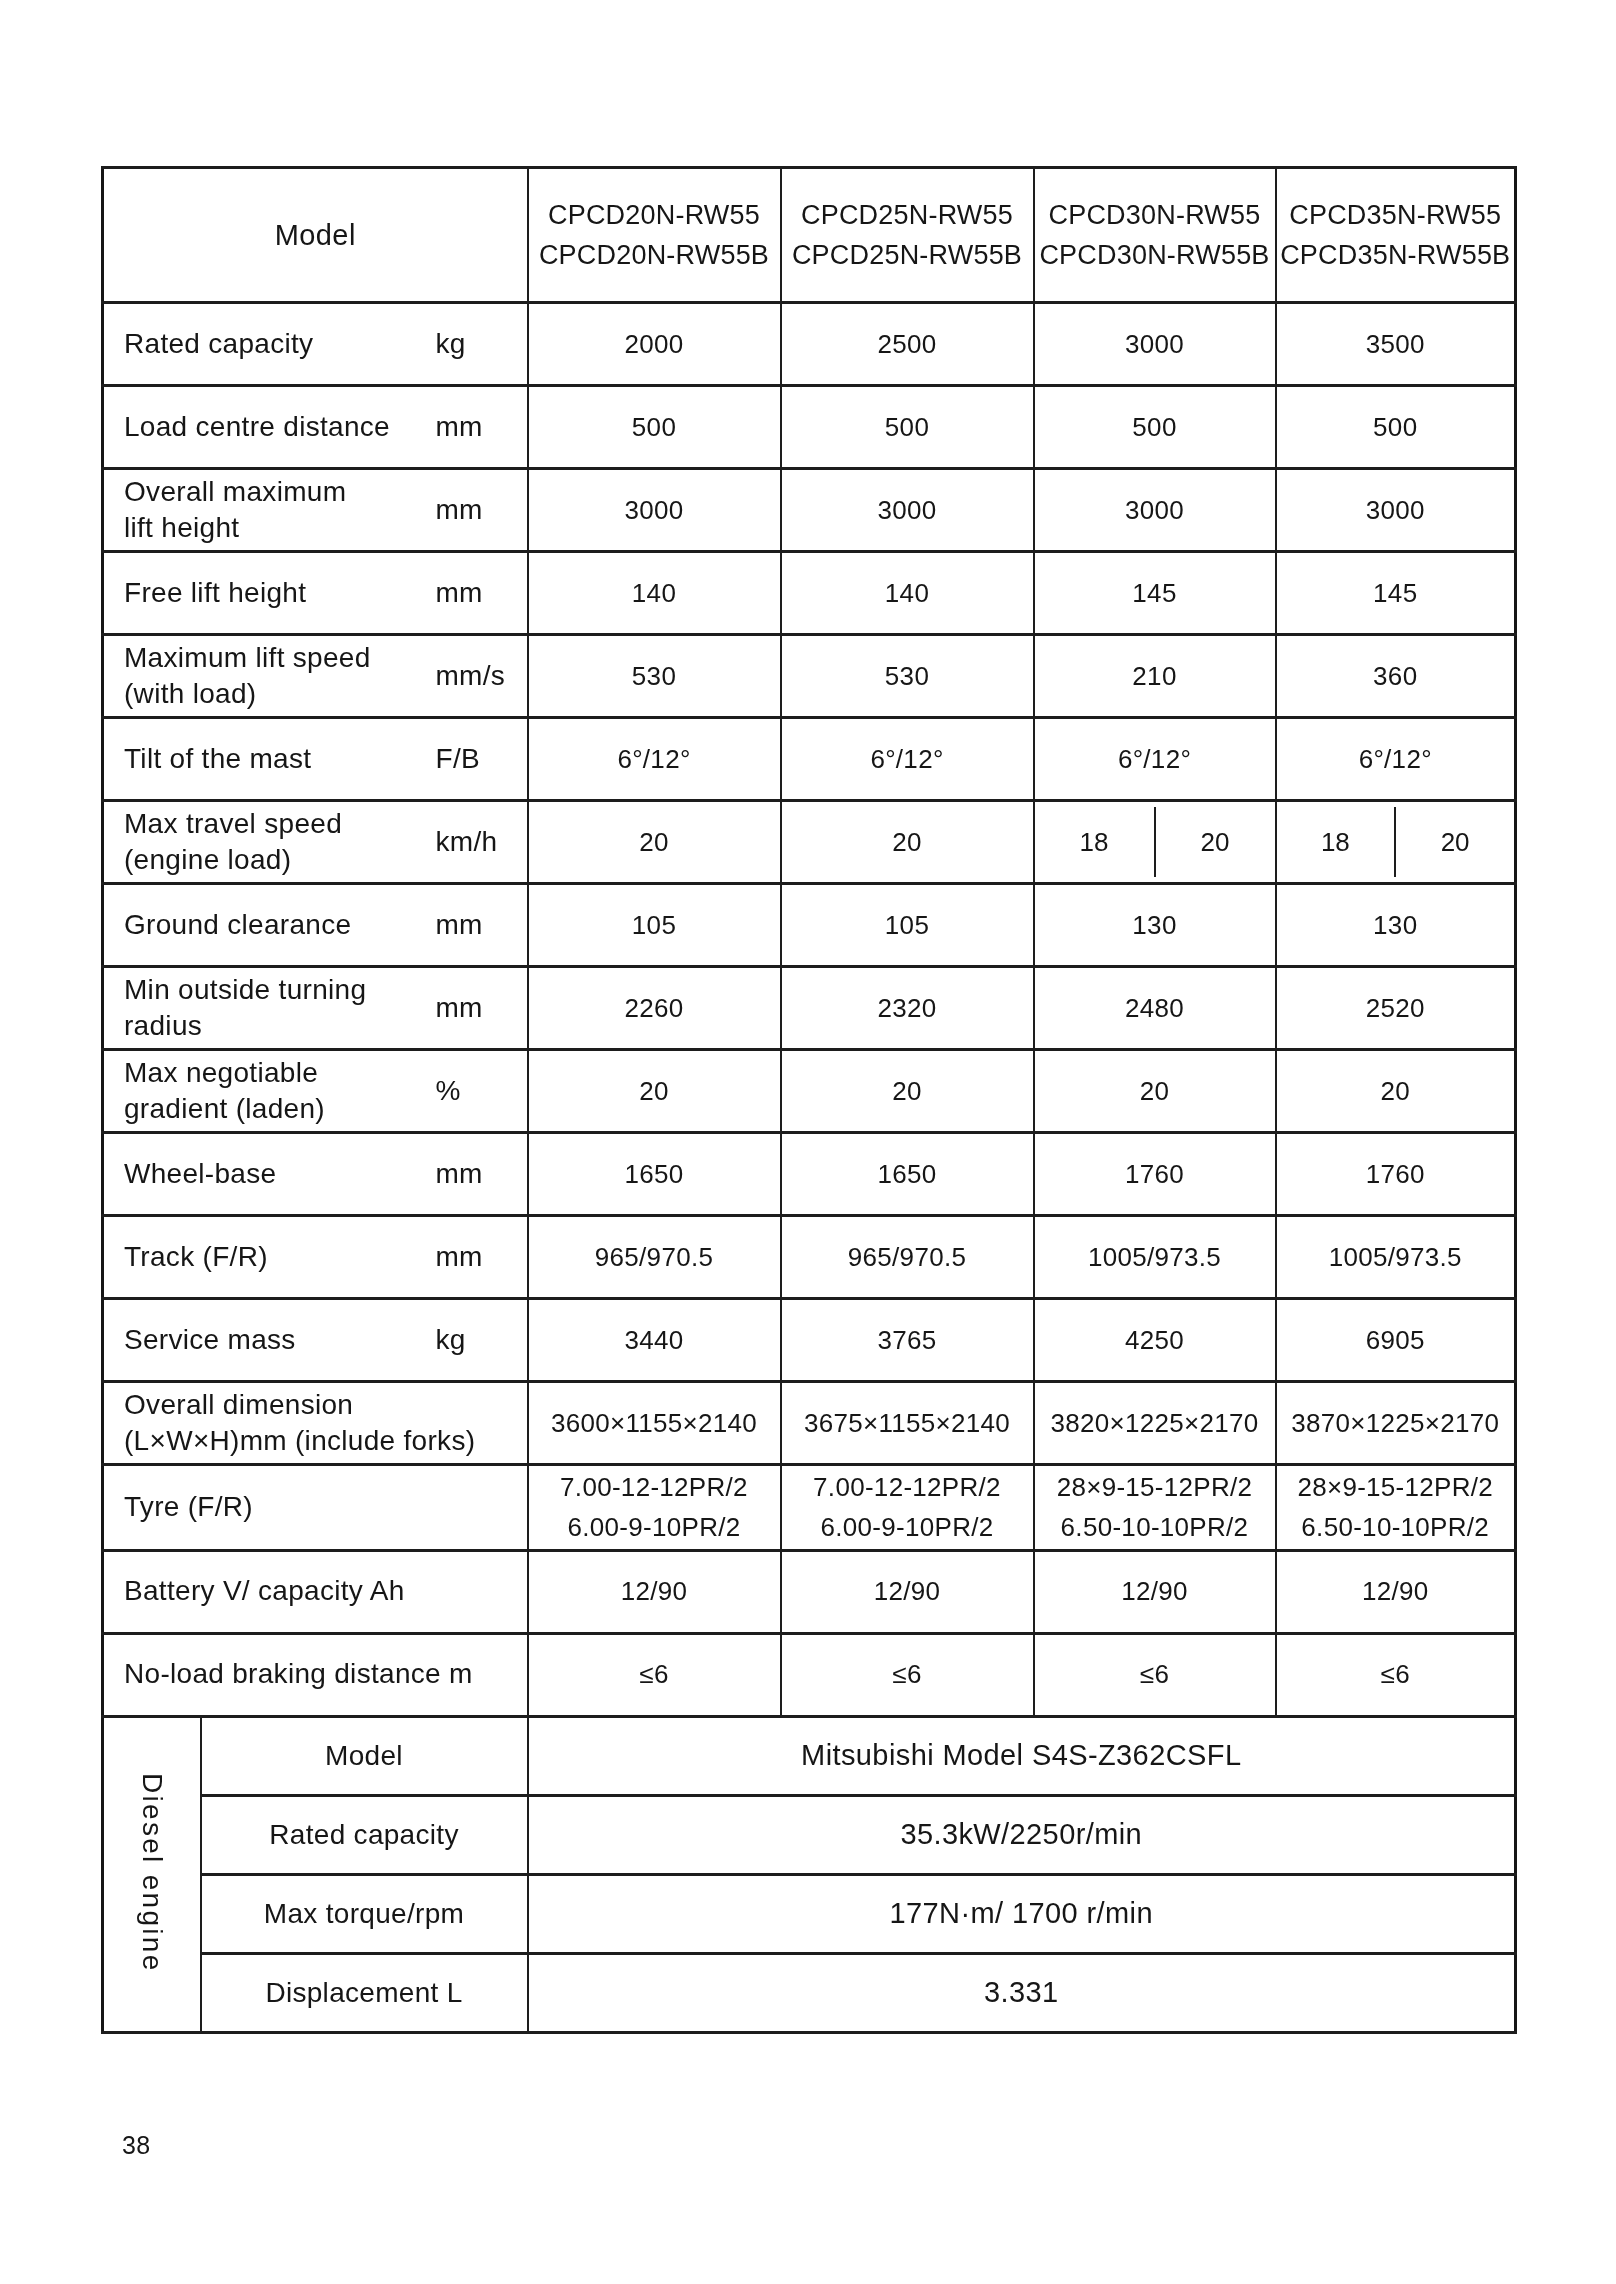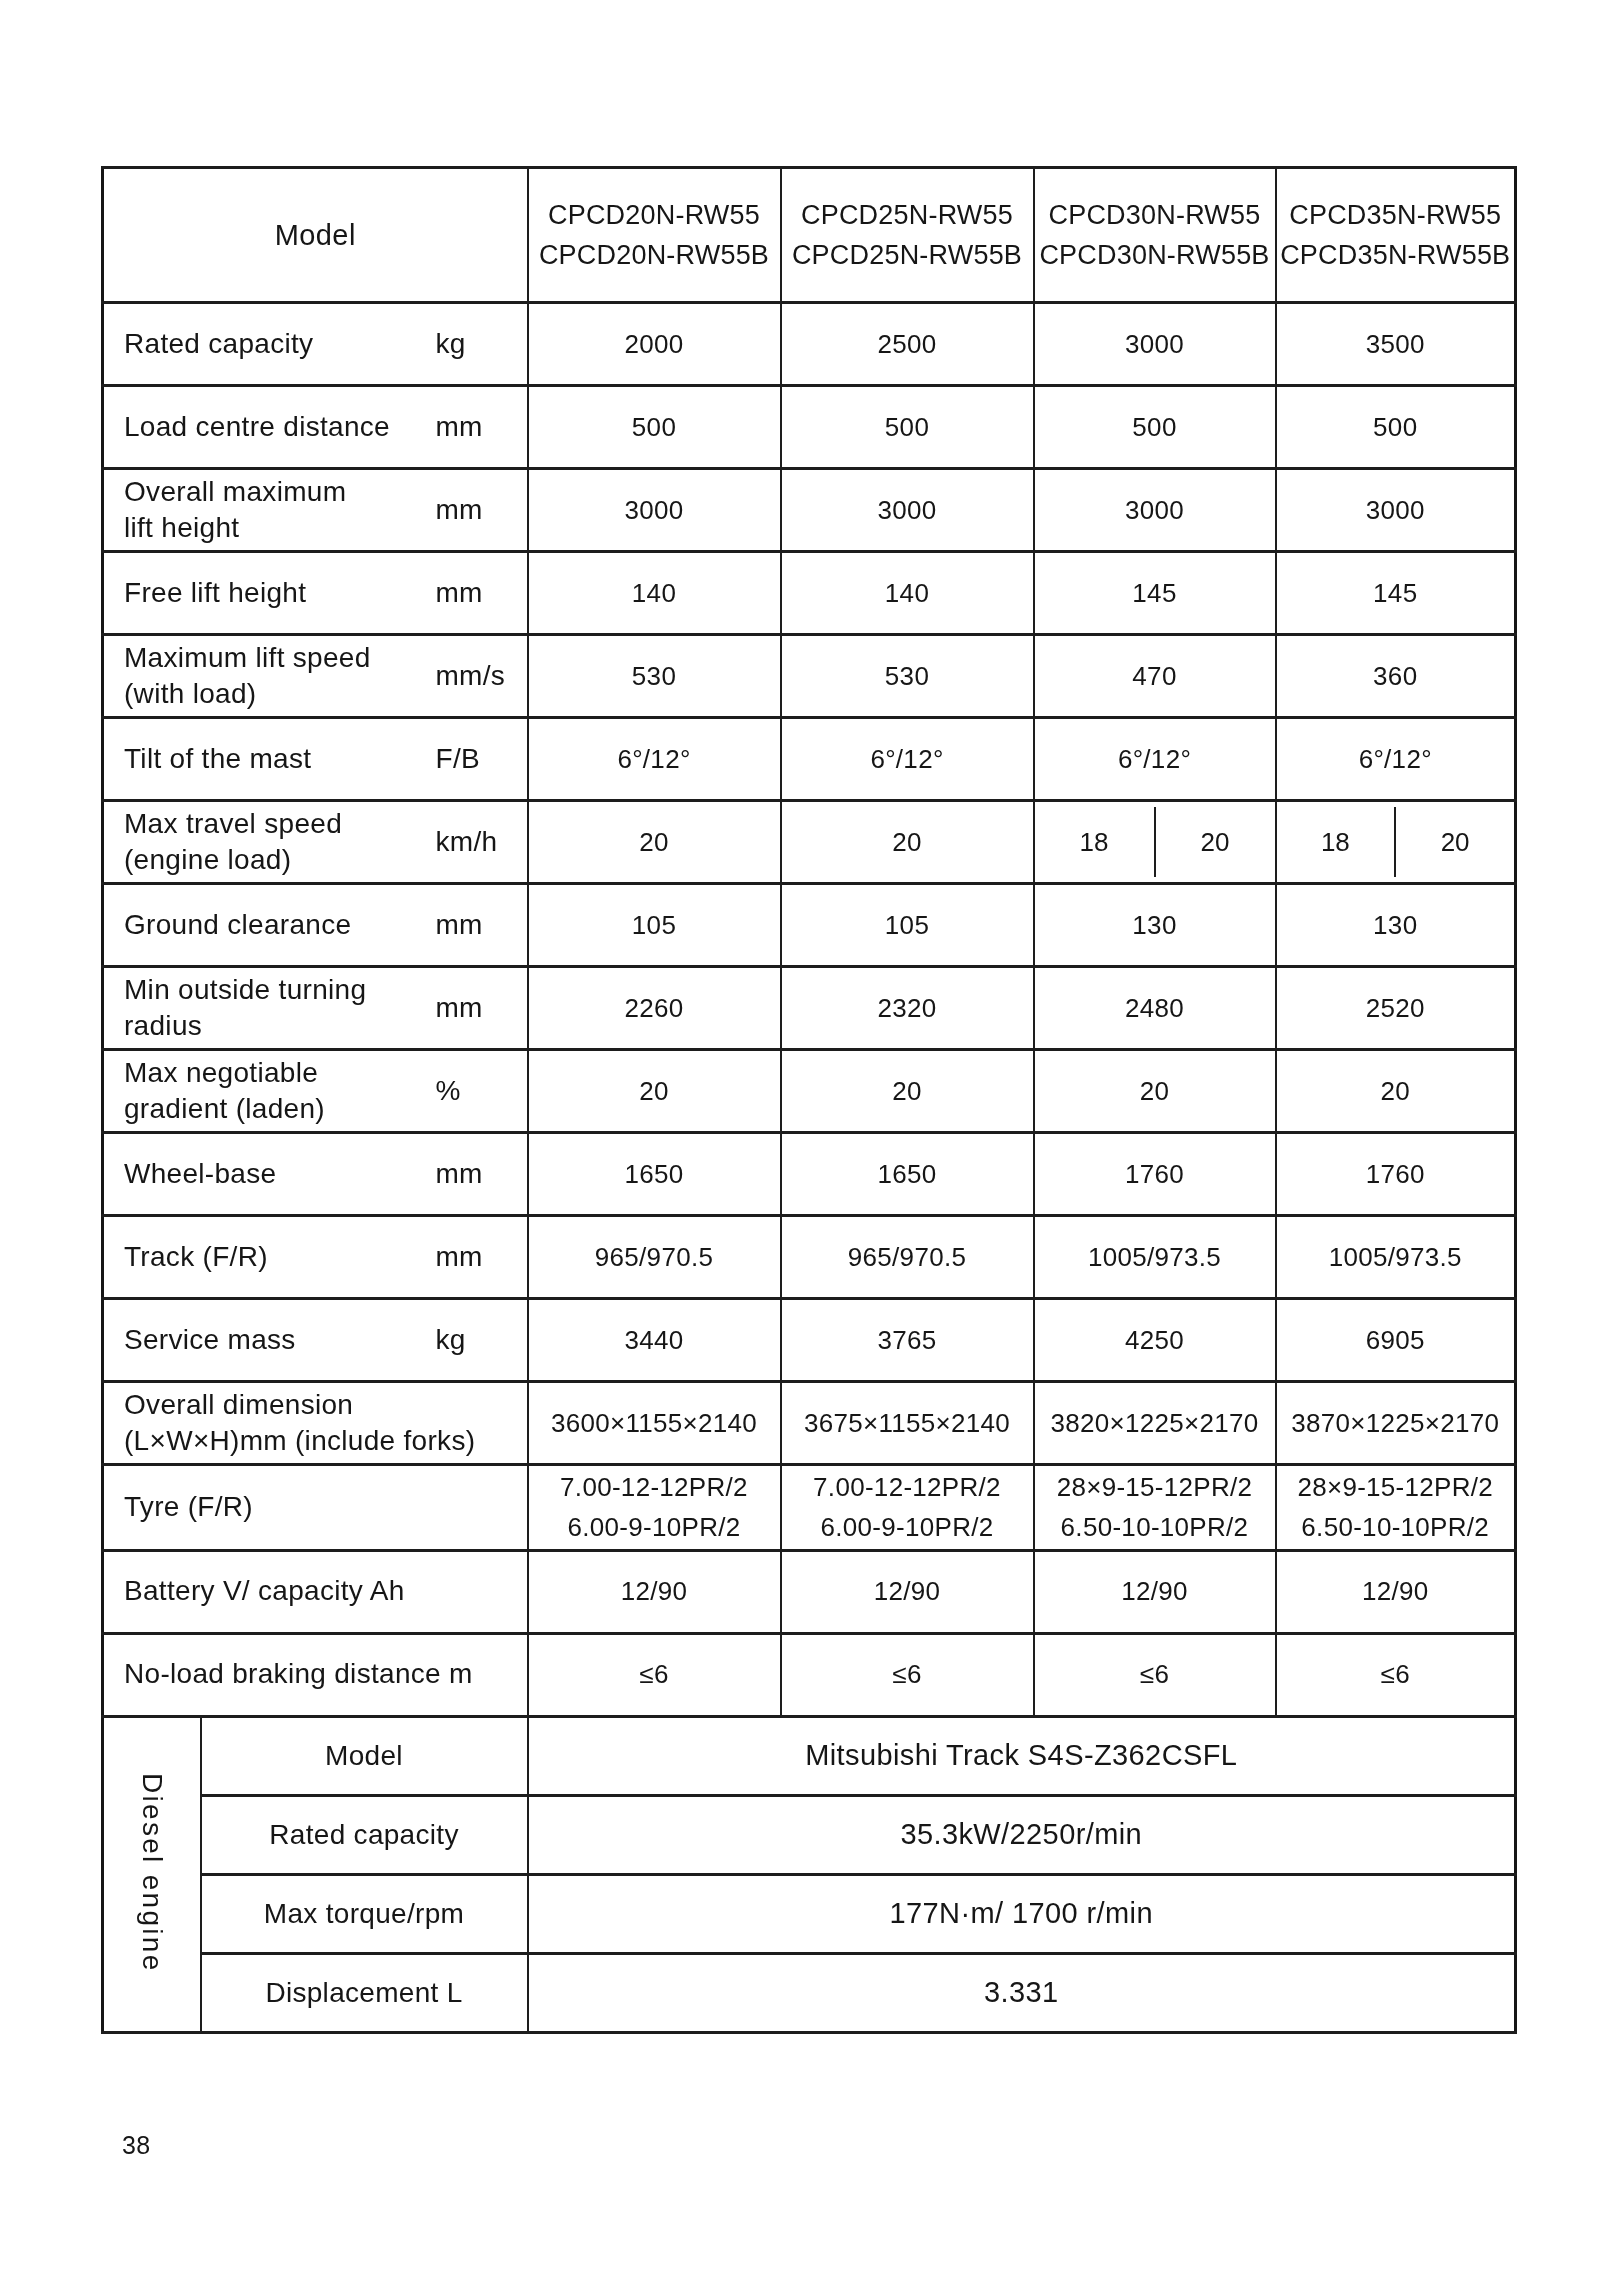--- a/index.html
+++ b/index.html
@@ -230,21 +230,21 @@
         <div class="lab-flex">
           <div class="lab-lines">
             <div>Maximum lift speed</div>
             <div>(with load)</div>
           </div>
           <div class="unit">mm/s</div>
         </div>
       </td>
       <td class="val">530</td>
       <td class="val">530</td>
-      <td class="val">470</td>
+      <td class="val">210</td>
       <td class="val">360</td>
     </tr>
 
     <tr class="r-std">
       <td colspan="2" class="label-cell">
         <div class="lab-flex">
           <div class="lab-lines">
                 <div>Tilt of the mast</div>
               </div>
           <div class="unit">F/B</div>
@@ -441,21 +441,21 @@
       <td class="val">≤6</td>
       <td class="val">≤6</td>
       <td class="val">≤6</td>
     </tr>
 
     <tr class="r-diesel">
       <td rowspan="4" class="vert">
         <span class="vtext">Diesel engine</span>
       </td>
       <td class="dlabel">Model</td>
-      <td colspan="4" class="dval">Mitsubishi Track S4S-Z362CSFL</td>
+      <td colspan="4" class="dval">Mitsubishi Model S4S-Z362CSFL</td>
     </tr>
     <tr class="r-diesel">
       <td class="dlabel">Rated capacity</td>
       <td colspan="4" class="dval">35.3kW/2250r/min</td>
     </tr>
     <tr class="r-diesel">
       <td class="dlabel">Max torque/rpm</td>
       <td colspan="4" class="dval">177N·m/ 1700 r/min</td>
     </tr>
     <tr class="r-diesel">

